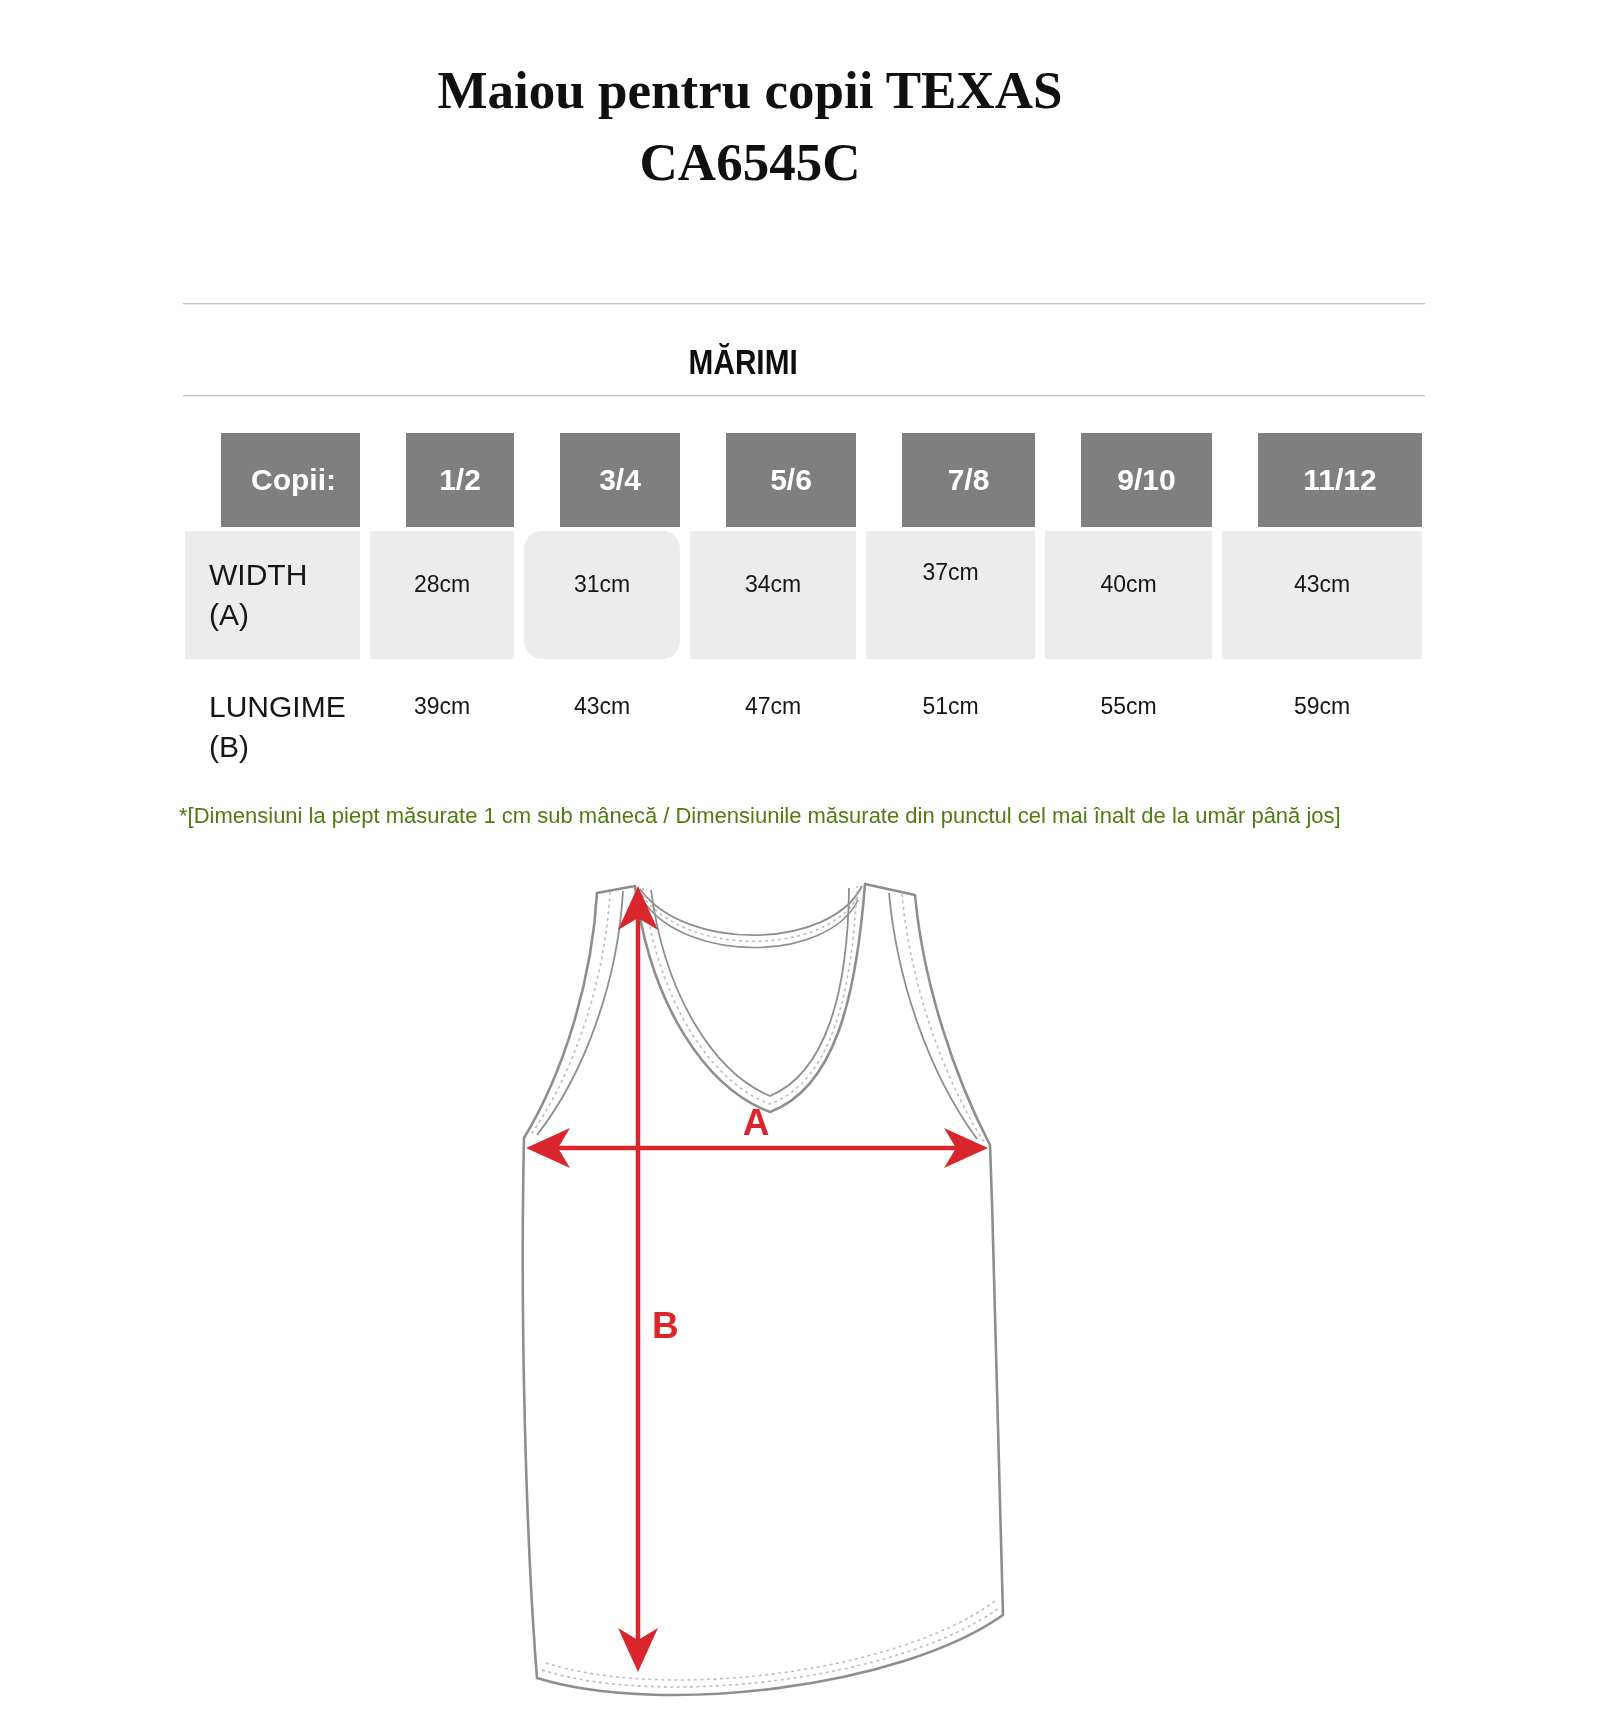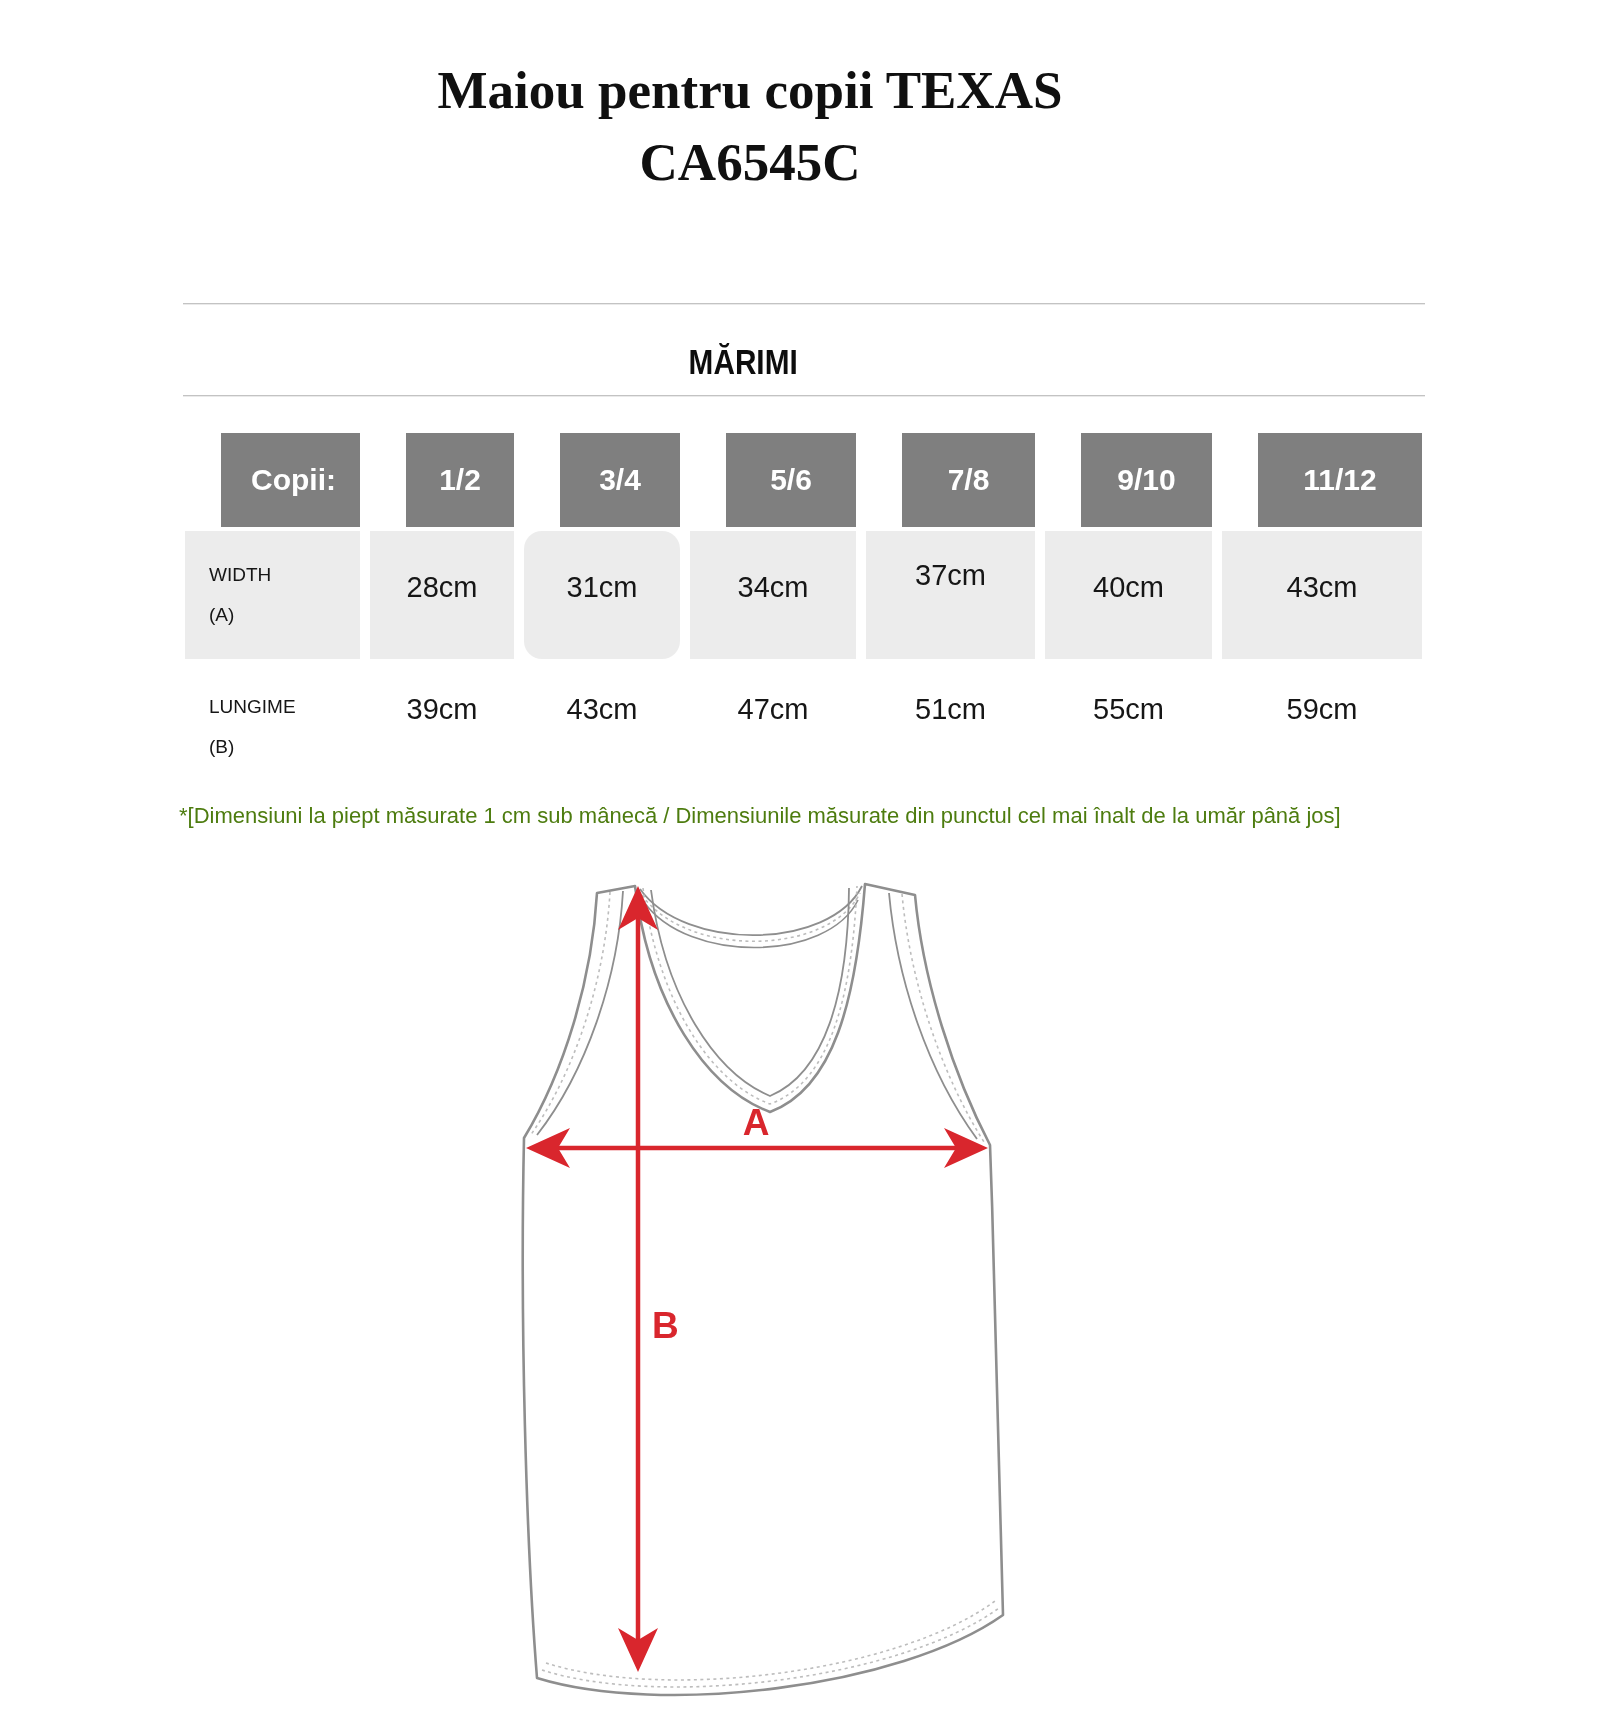--- a/index.html
+++ b/index.html
@@ -65,25 +65,25 @@
   }
   .cell{display:flex;}
   .th{
     background:var(--table-header-bg);
     color:#ffffff;font-weight:bold;font-size:30px;
     align-items:center;justify-content:center;margin-left:36px;
   }
   .th.first{justify-content:flex-start;padding-left:30px;}
   .td-label{
     flex-direction:column;
-    font-size:19px;line-height:40px;
+    font-size:30px;line-height:40px;
     padding:24px 0 0 24px;
   }
   .td-value{
-    font-size:29px;
+    font-size:23px;
     justify-content:center;align-items:flex-start;text-align:right;
   }
 
   
   .footnote{
     position:absolute;top:802px;left:179px;
     font-size:22px;line-height:28px;
     white-space:nowrap;
     color:#4d7c0f;
   }

